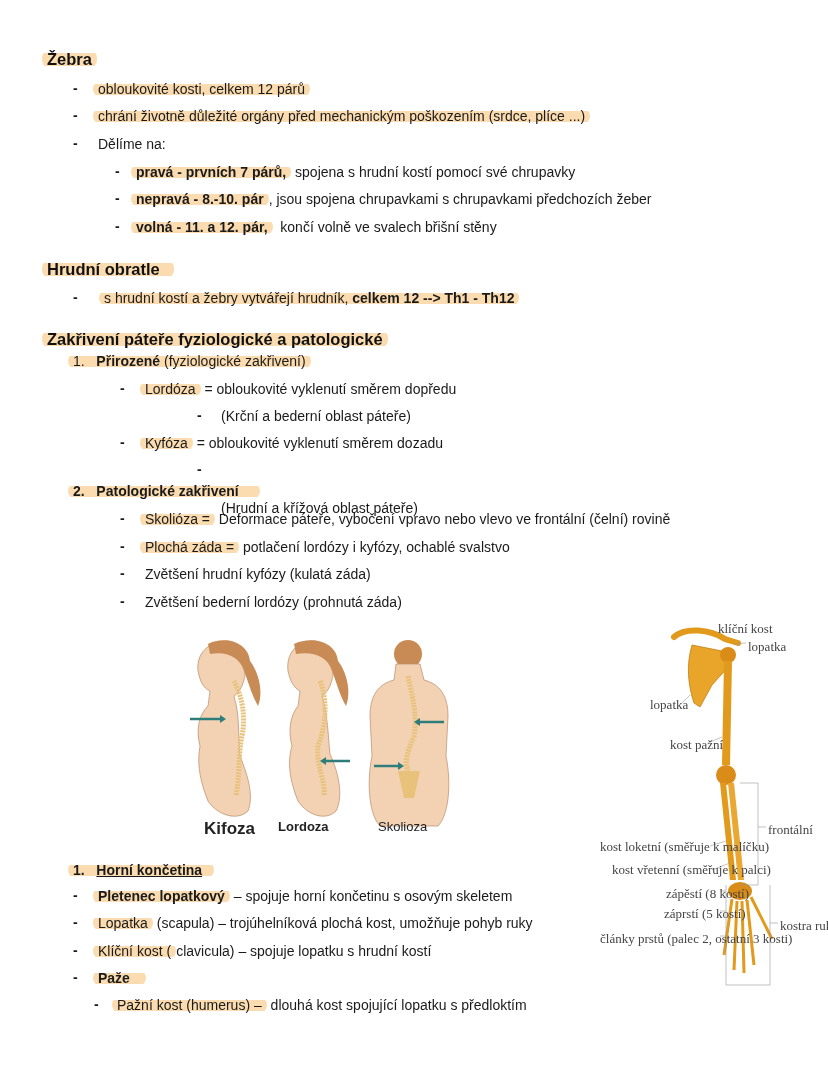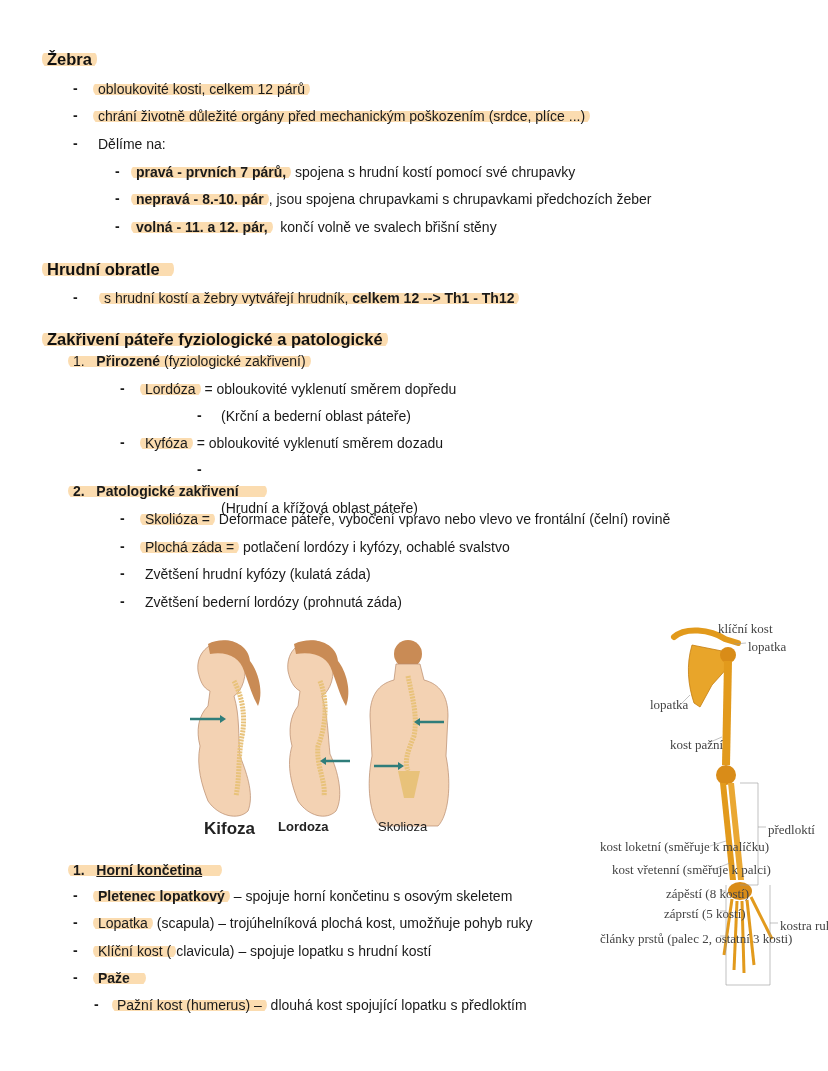--- a/index.html
+++ b/index.html
@@ -46,21 +46,21 @@
 <span class="dash" style="left:120px;top:380px;">-</span>
 <div class="abs" style="left:145px;top:381px;"><span class="hl">Lordóza</span><span> = obloukovité vyklenutí směrem dopředu</span></div>
 <span class="dash" style="left:197px;top:407px;">-</span>
 <div class="abs" style="left:221px;top:408px;">(Krční a bederní oblast páteře)</div>
 
 <span class="dash" style="left:120px;top:434px;">-</span>
 <div class="abs" style="left:145px;top:435px;"><span class="hl">Kyfóza</span><span> = obloukovité vyklenutí směrem dozadu</span></div>
 <span class="dash" style="left:197px;top:461px;">-</span>
 <div class="abs" style="left:221px;top:462px;margin-top:38px;">(Hrudní a křížová oblast páteře)</div>
 
-<div class="abs b" style="left:73px;top:483px;"><span class="hl" style="padding-right:28px;"><span>2.</span>&nbsp;&nbsp;&nbsp;<span>Patologické zakřivení</span></span></div>
+<div class="abs b" style="left:73px;top:483px;"><span class="hl" style="padding-right:21px;"><span>2.</span>&nbsp;&nbsp;&nbsp;<span>Patologické zakřivení</span></span></div>
 
 <div>
   <span class="dash" style="left:120px;top:510px;">-</span>
   <div class="abs" style="left:145px;top:511px;"><span class="hl">Skolióza =</span><span> Deformace páteře, vybočení vpravo nebo vlevo ve frontální (čelní) rovině</span></div>
   <span class="dash" style="left:120px;top:538px;">-</span>
   <div class="abs" style="left:145px;top:539px;"><span class="hl">Plochá záda =</span><span> potlačení lordózy i kyfózy, ochablé svalstvo</span></div>
   <span class="dash" style="left:120px;top:565px;">-</span>
   <div class="abs" style="left:145px;top:566px;">Zvětšení hrudní kyfózy (kulatá záda)</div>
   <span class="dash" style="left:120px;top:593px;">-</span>
   <div class="abs" style="left:145px;top:594px;">Zvětšení bederní lordózy (prohnutá záda)</div>
@@ -134,30 +134,30 @@
     <polyline points="136,270 136,370 180,370 180,270" stroke="#999" stroke-width="0.6" fill="none"></polyline>
     <line x1="180" y1="308" x2="188" y2="308" stroke="#999" stroke-width="0.6"></line>
     <line x1="130" y1="276" x2="136" y2="276" stroke="#999" stroke-width="0.6"></line>
     <line x1="130" y1="296" x2="136" y2="296" stroke="#999" stroke-width="0.6"></line>
     <line x1="130" y1="321" x2="136" y2="321" stroke="#999" stroke-width="0.6"></line>
   </svg>
   <span class="lbl" style="left:128px;top:6px;">klíční kost</span>
   <span class="lbl" style="left:158px;top:24px;">lopatka</span>
   <span class="lbl" style="left:60px;top:82px;">lopatka</span>
   <span class="lbl" style="left:80px;top:122px;">kost pažní</span>
-  <span class="lbl" style="left:178px;top:207px;">předloktí</span>
+  <span class="lbl" style="left:178px;top:207px;">frontální</span>
   <span class="lbl" style="left:10px;top:224px;">kost loketní (směřuje k malíčku)</span>
   <span class="lbl" style="left:22px;top:247px;">kost vřetenní (směřuje k palci)</span>
   <span class="lbl" style="left:76px;top:271px;">zápěstí (8 kostí)</span>
   <span class="lbl" style="left:74px;top:291px;">záprstí (5 kostí)</span>
   <span class="lbl" style="left:10px;top:316px;">články prstů (palec 2, ostatní 3 kosti)</span>
   <span class="lbl" style="left:190px;top:303px;">kostra ruky</span>
 </div>
 
-<div class="abs b" style="left:73px;top:862px;"><span class="hl" style="padding-right:20px;"><span>1.</span>&nbsp;&nbsp;&nbsp;<span class="u">Horní končetina</span></span></div>
+<div class="abs b" style="left:73px;top:862px;"><span class="hl" style="padding-right:12px;"><span>1.</span>&nbsp;&nbsp;&nbsp;<span class="u">Horní končetina</span></span></div>
 
 <div>
   <span class="dash" style="left:73px;top:887px;">-</span>
   <div class="abs" style="left:98px;top:888px;"><span class="hl b">Pletenec lopatkový</span><span> – spojuje horní končetinu s osovým skeletem</span></div>
   <span class="dash" style="left:73px;top:914px;">-</span>
   <div class="abs" style="left:98px;top:915px;text-align:right;"><span class="hl">Lopatka</span><span> (scapula) – trojúhelníková plochá kost, umožňuje pohyb ruky</span></div>
   <span class="dash" style="left:73px;top:942px;">-</span>
   <div class="abs" style="left:98px;top:943px;"><span class="hl">Klíční kost (</span><span>clavicula) – spojuje lopatku s hrudní kostí</span></div>
   <span class="dash" style="left:73px;top:969px;">-</span>
   <div class="abs" style="left:98px;top:970px;"><span class="hl b" style="padding-right:16px;">Paže</span></div>

